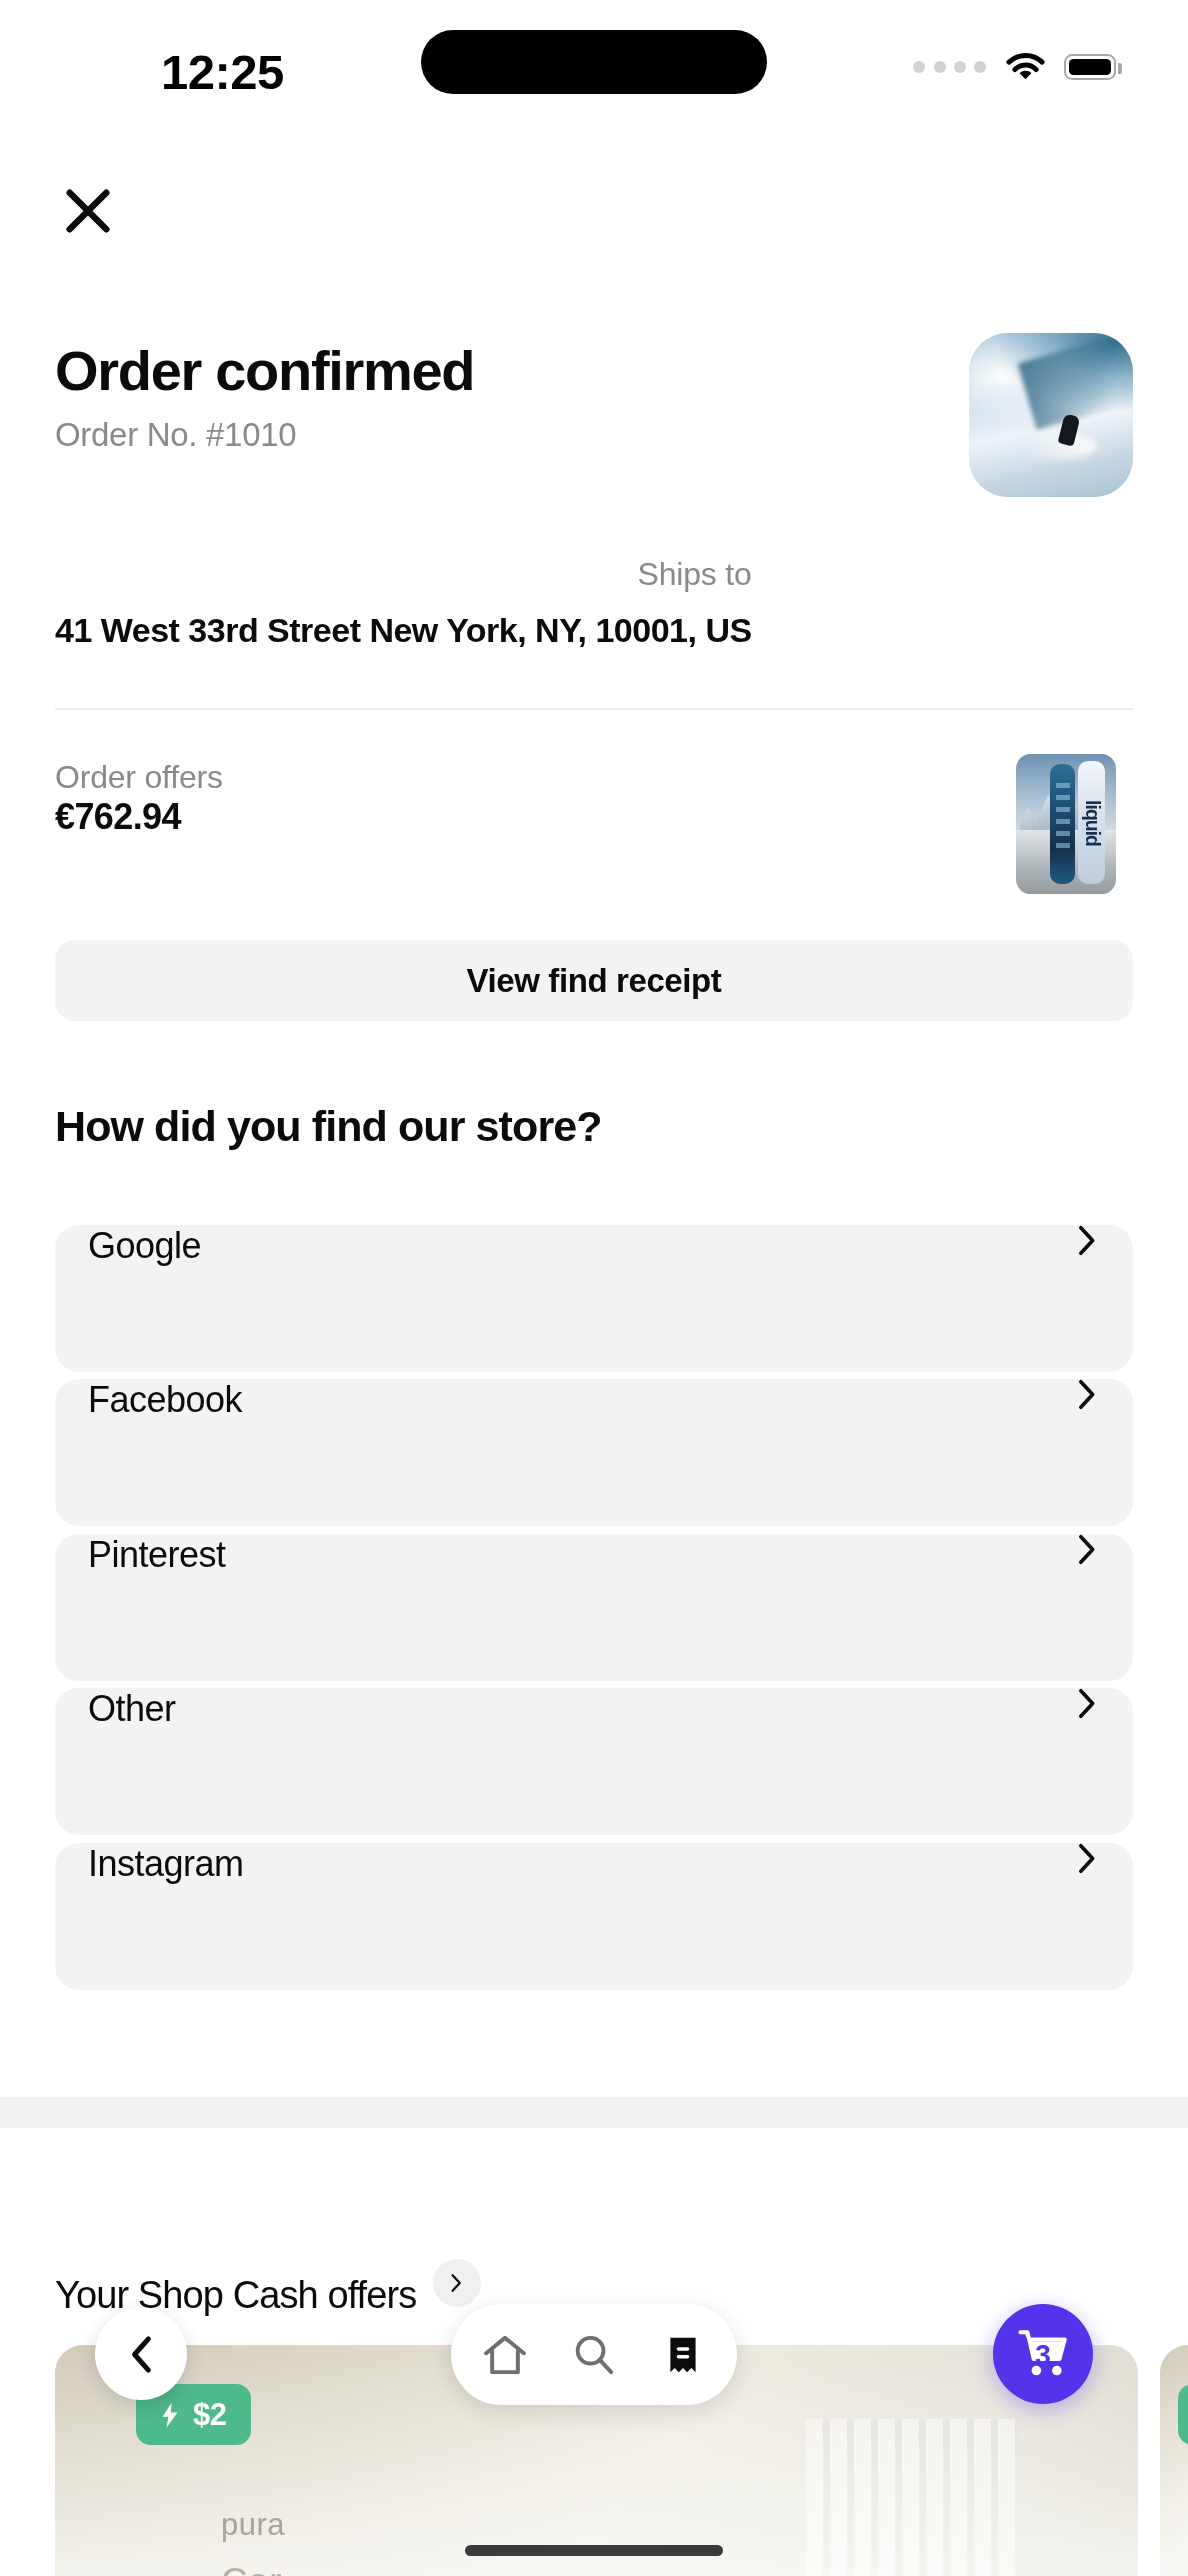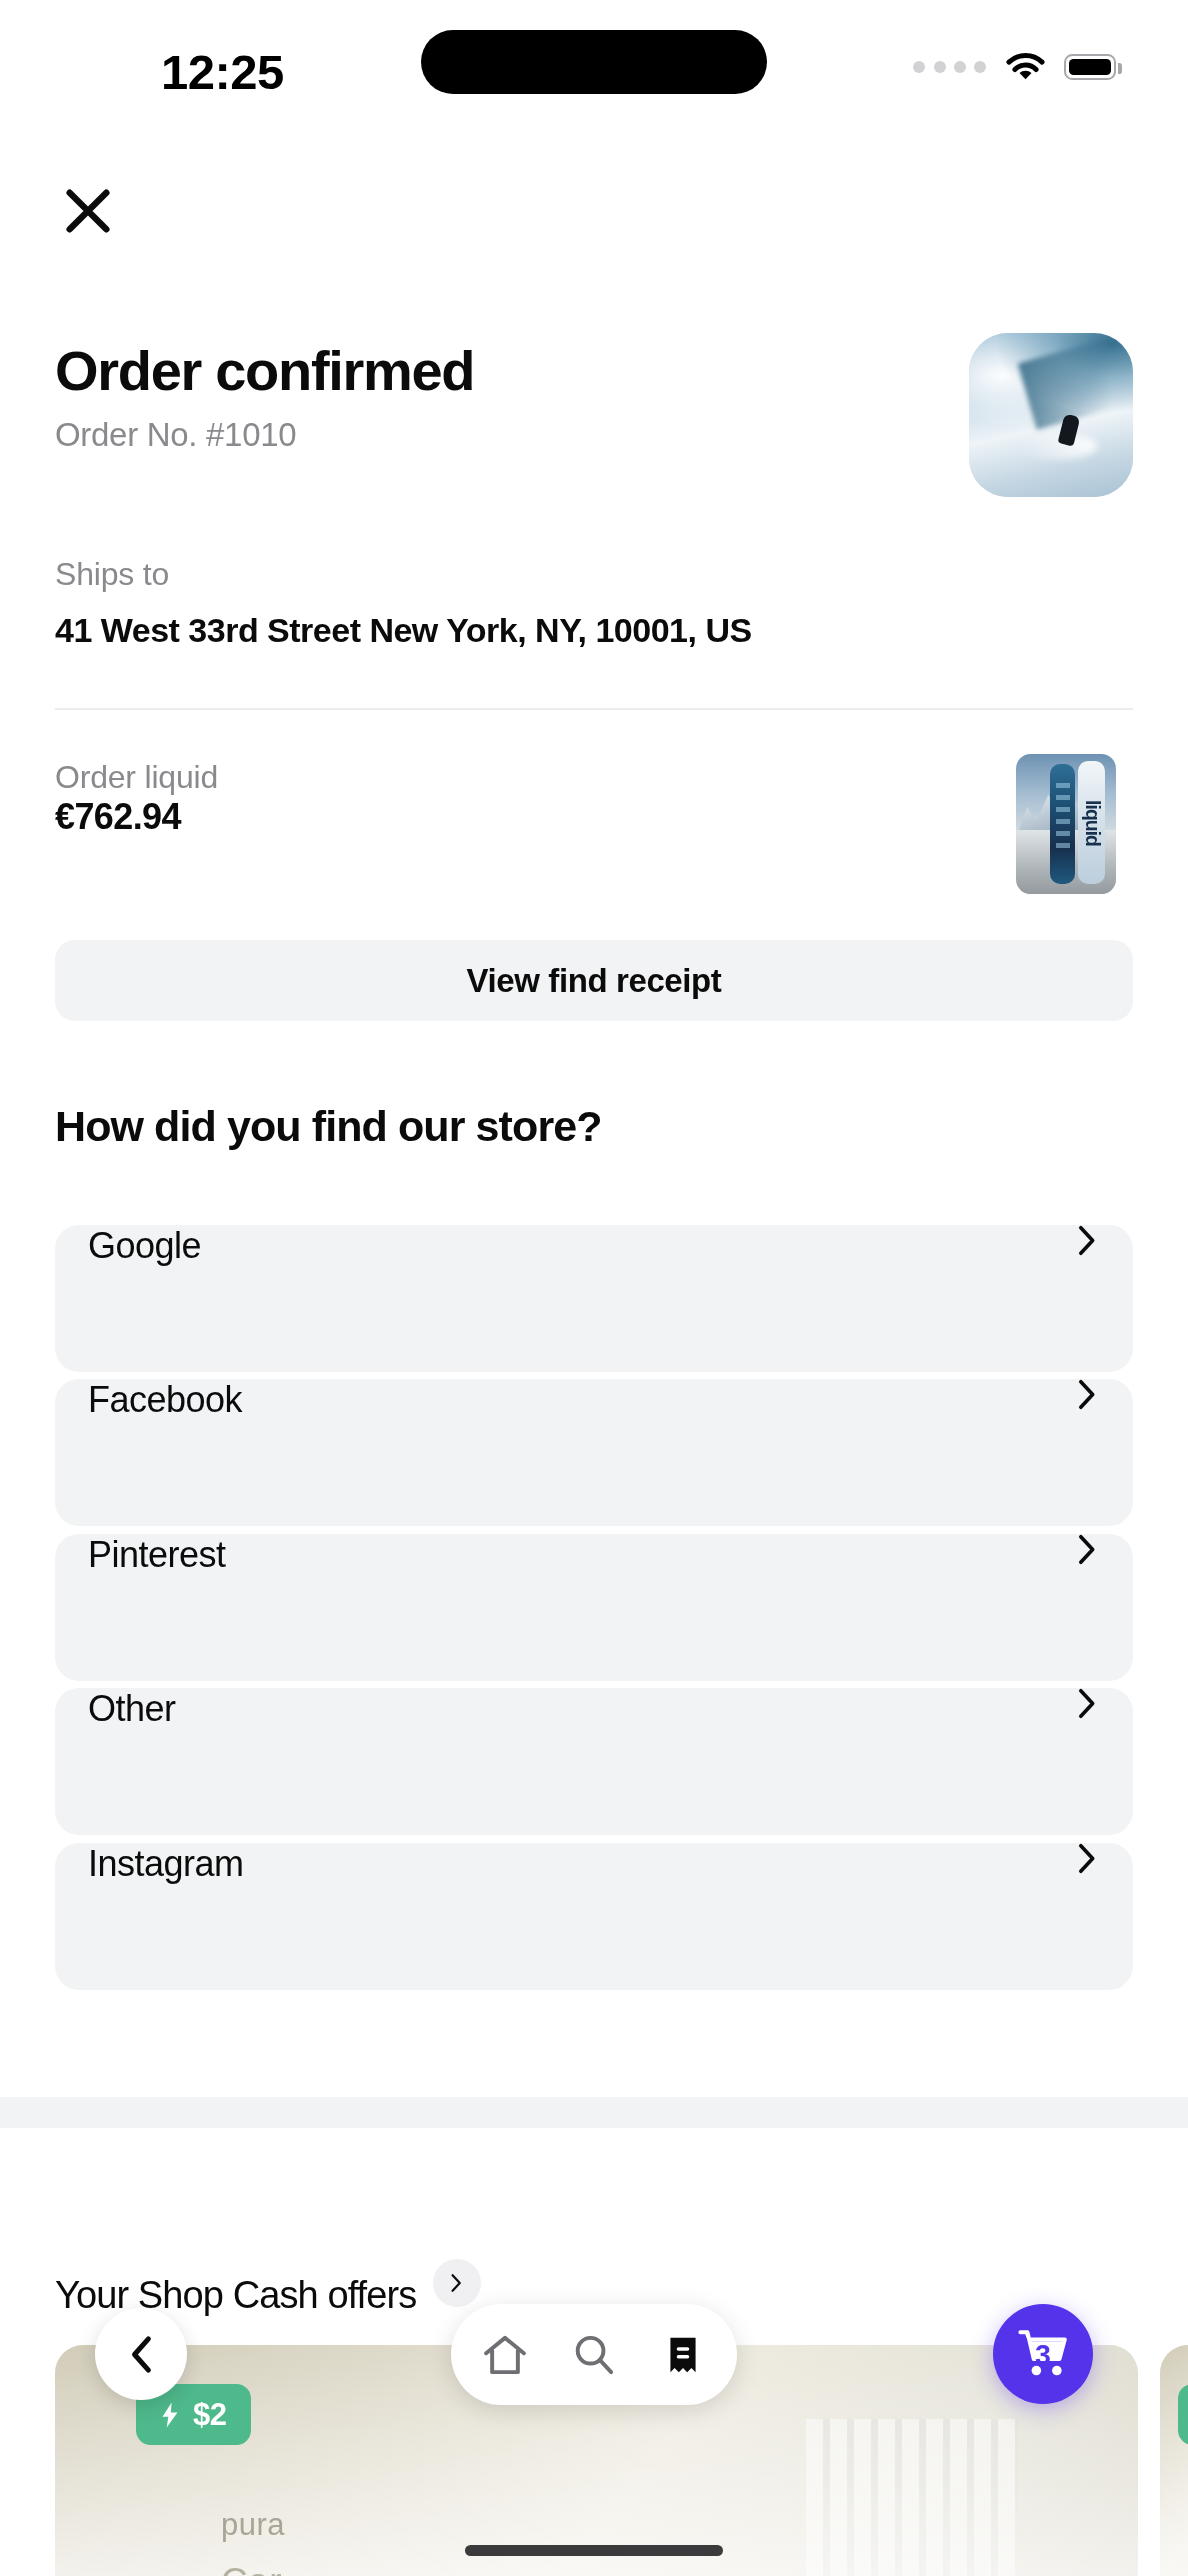--- a/index.html
+++ b/index.html
@@ -52,21 +52,21 @@
   .hero-thumb .streak { position:absolute; right:-6%; top:8%; width:72%; height:42%;
     background:linear-gradient(108deg, rgba(22,84,116,.75), rgba(255,255,255,0) 72%);
     transform:rotate(-16deg); filter:blur(2.8px); }
   .hero-thumb .rider { position:absolute; left:56%; top:50%; width:15.7px; height:30px;
     background:#13181f; border-radius:6.4px 6.4px 3.7px 3.7px; transform:rotate(14deg); }
   .hero-thumb .spray { position:absolute; left:30%; top:61%; width:48%; height:16%;
     background:linear-gradient(96deg, rgba(255,255,255,0), rgba(255,255,255,.92)); filter:blur(3.7px); border-radius:50%; }
 
   
   .ships { position:absolute; left:55px; top:556px; }
-  .ships-label { font-size:32px; color:#8a8a8e; letter-spacing:-0.2px; }
+  .ships-label { font-size:32px; color:#8a8a8e; letter-spacing:-0.2px;text-align:right; }
   .ships-addr { margin-top:17.5px; font-size:34px; font-weight:700; color:#0b0b0b; letter-spacing:-0.5px; }
 
   .divider { position:absolute; left:55px; right:55px; top:708px; height:1.8px; background:#ececee; }
 
   
   .total { position:absolute; left:55px; top:759px; }
   .total-label { font-size:32px; color:#8a8a8e; letter-spacing:-0.2px; }
   .total-value { margin-top:0; font-size:36px; font-weight:700; color:#0b0b0b; letter-spacing:-0.6px; }
 
   .prod-thumb {
@@ -199,21 +199,21 @@
       <div class="rider"></div>
   </div>
 
   <div class="ships">
     <div class="ships-label">Ships to</div>
     <div class="ships-addr">41 West 33rd Street New York, NY, 10001, US</div>
   </div>
   <div class="divider"></div>
 
   <div class="total">
-    <div class="total-label">Order liquid</div>
+    <div class="total-label">Order offers</div>
     <div class="total-value">€762.94</div>
   </div>
   <div class="prod-thumb">
     <div class="mtn"></div>
       <div class="ground"></div>
     <div class="board-a"></div>
     <div class="board-b">
         <i>liquid</i>
       </div>
   </div>

